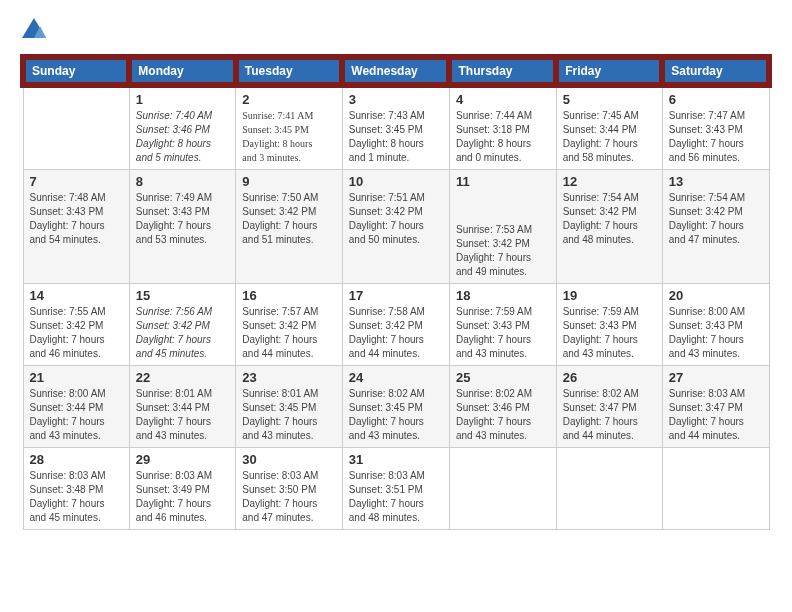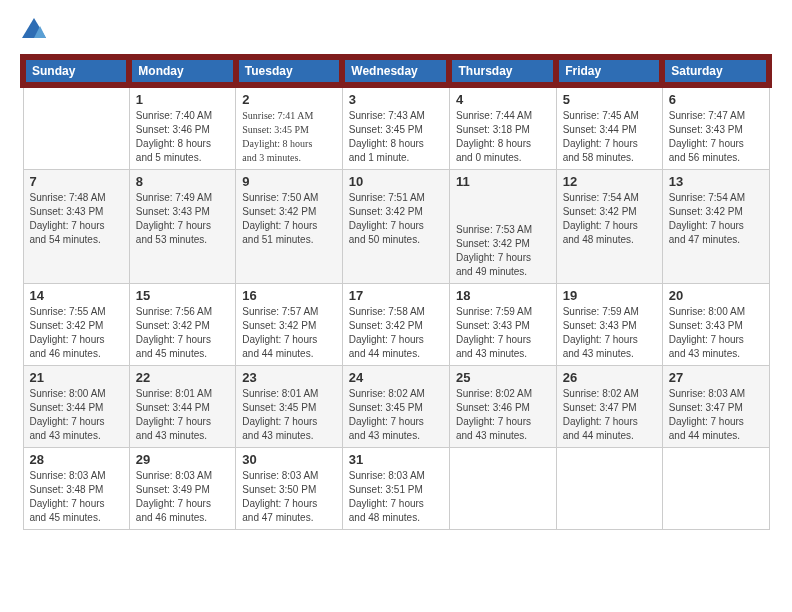--- a/index.html
+++ b/index.html
@@ -134,21 +134,21 @@
           <th>Thursday</th>
           <th>Friday</th>
           <th>Saturday</th>
         </tr>
     </thead>
     <tbody id="calendar-body">
     <tr>
           <td class="empty-cell"></td>
           <td>
             <span class="day-number">1</span>
-            <div class="day-info" style="white-space: pre-line;">Sunrise: 7:40 AM
+            <div class="day-info" style="white-space: pre-line; font-style: italic;">Sunrise: 7:40 AM
 Sunset: 3:46 PM
 Daylight: 8 hours
 and 5 minutes.</div>
           </td>
           <td>
             <span class="day-number">2</span>
             <div class="day-info" style="white-space: pre-line; font-family: Liberation Serif, serif;">Sunrise: 7:41 AM
 Sunset: 3:45 PM
 Daylight: 8 hours
 and 3 minutes.</div>
@@ -236,21 +236,21 @@
         <tr>
           <td>
             <span class="day-number">14</span>
             <div class="day-info" style="white-space: pre-line;">Sunrise: 7:55 AM
 Sunset: 3:42 PM
 Daylight: 7 hours
 and 46 minutes.</div>
           </td>
           <td>
             <span class="day-number">15</span>
-            <div class="day-info" style="white-space: pre-line;">Sunrise: 7:56 AM
+            <div class="day-info" style="white-space: pre-line; font-style: italic;">Sunrise: 7:56 AM
 Sunset: 3:42 PM
 Daylight: 7 hours
 and 45 minutes.</div>
           </td>
           <td>
             <span class="day-number">16</span>
             <div class="day-info" style="white-space: pre-line;">Sunrise: 7:57 AM
 Sunset: 3:42 PM
 Daylight: 7 hours
 and 44 minutes.</div>

